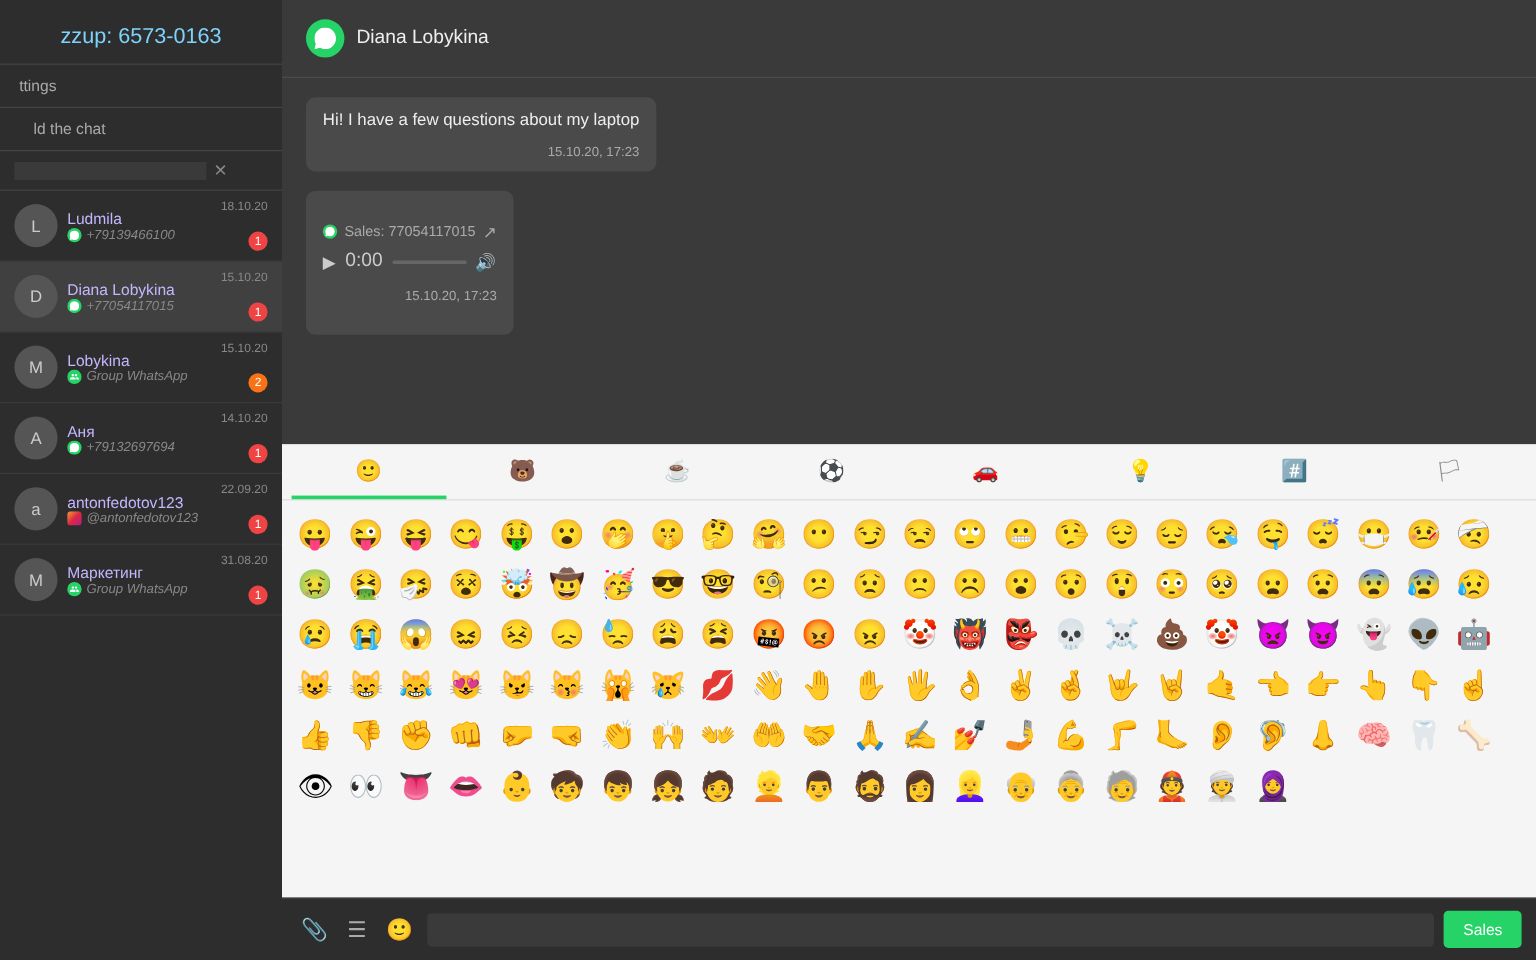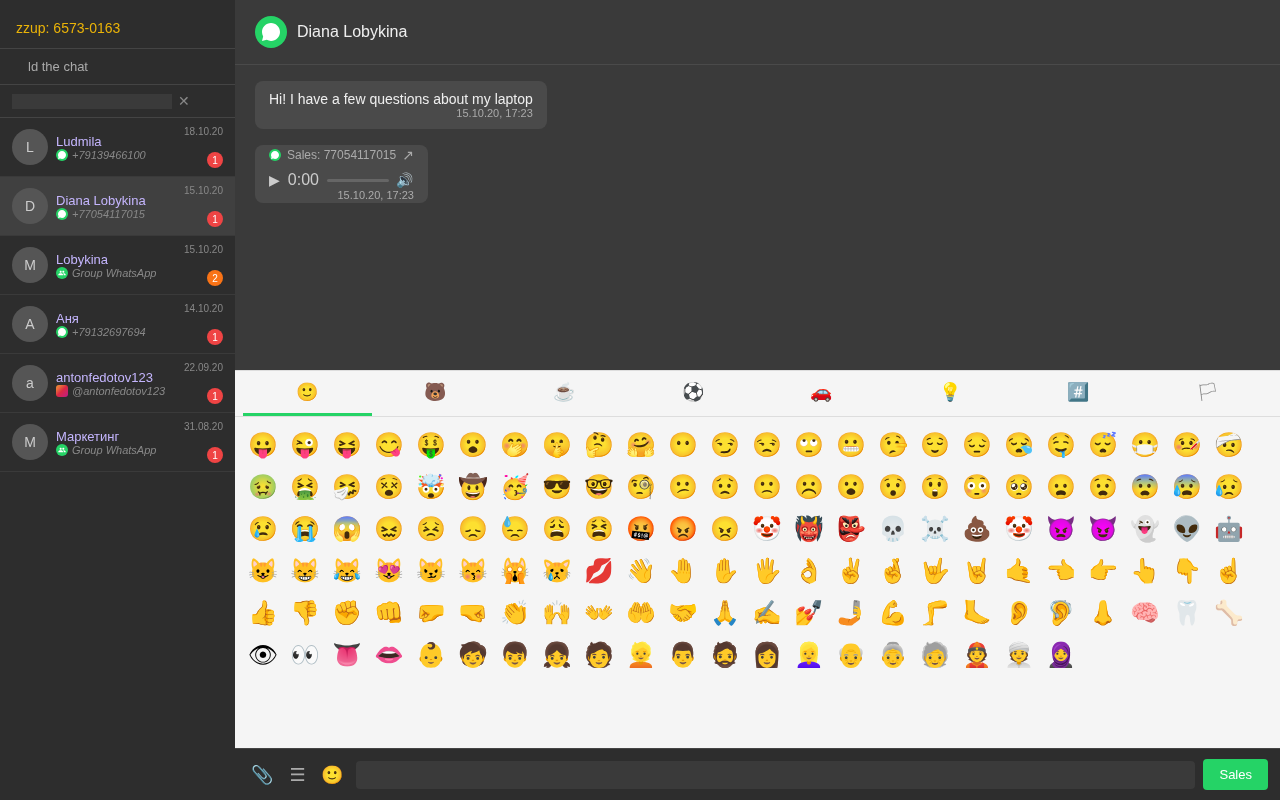--- a/index.html
+++ b/index.html
@@ -20,23 +20,24 @@
       height: 800px;
       background: #2d2d2d;
       display: flex;
       flex-direction: column;
     }
     .sidebar-header {
       padding: 20px 16px 12px;
       border-bottom: 1px solid #444;
     }
     .sidebar-title {
-      color: #eab308;
-      font-size: 14px;
+      color: #7dd3fc;
+      font-size: 18px;
       font-weight: 500;
+      text-align: center;
     }
     .sidebar-settings {
       color: #aaa;
       font-size: 13px;
       padding: 10px 16px;
       border-bottom: 1px solid #444;
     }
     .sidebar-add-chat {
       color: #aaa;
       font-size: 13px;
@@ -200,26 +201,26 @@
       align-self: flex-start;
     }
     .message-text {
       color: #eee;
       font-size: 14px;
     }
     .message-time {
       color: #aaa;
       font-size: 11px;
       text-align: right;
-      margin-top: 0;
+      margin-top: 14px;
     }
     .audio-message {
       background: #4a4a4a;
       border-radius: 8px;
-      padding: 2px 14px;
+      padding: 26px 14px;
       max-width: 500px;
       align-self: flex-start;
     }
     .audio-header {
       display: flex;
       align-items: center;
       gap: 6px;
       margin-bottom: 8px;
     }
     .audio-source {
@@ -360,20 +361,21 @@
       cursor: pointer;
     }
   </style>
 </head>
 <body>
 
 <div class="sidebar">
   <div class="sidebar-header">
     <div class="sidebar-title">zzup: 6573-0163</div>
   </div>
+  <div class="sidebar-settings">ttings</div>
   <div class="sidebar-add-chat">ld the chat</div>
   <div class="sidebar-search">
     <input type="text" style="">
     <span class="clear-icon">✕</span>
   </div>
   <div class="chat-list" id="chat-list">
       <div class="chat-item">
     <div class="chat-avatar">L</div>
     <div class="chat-info">
       <div class="chat-name">Ludmila</div>

